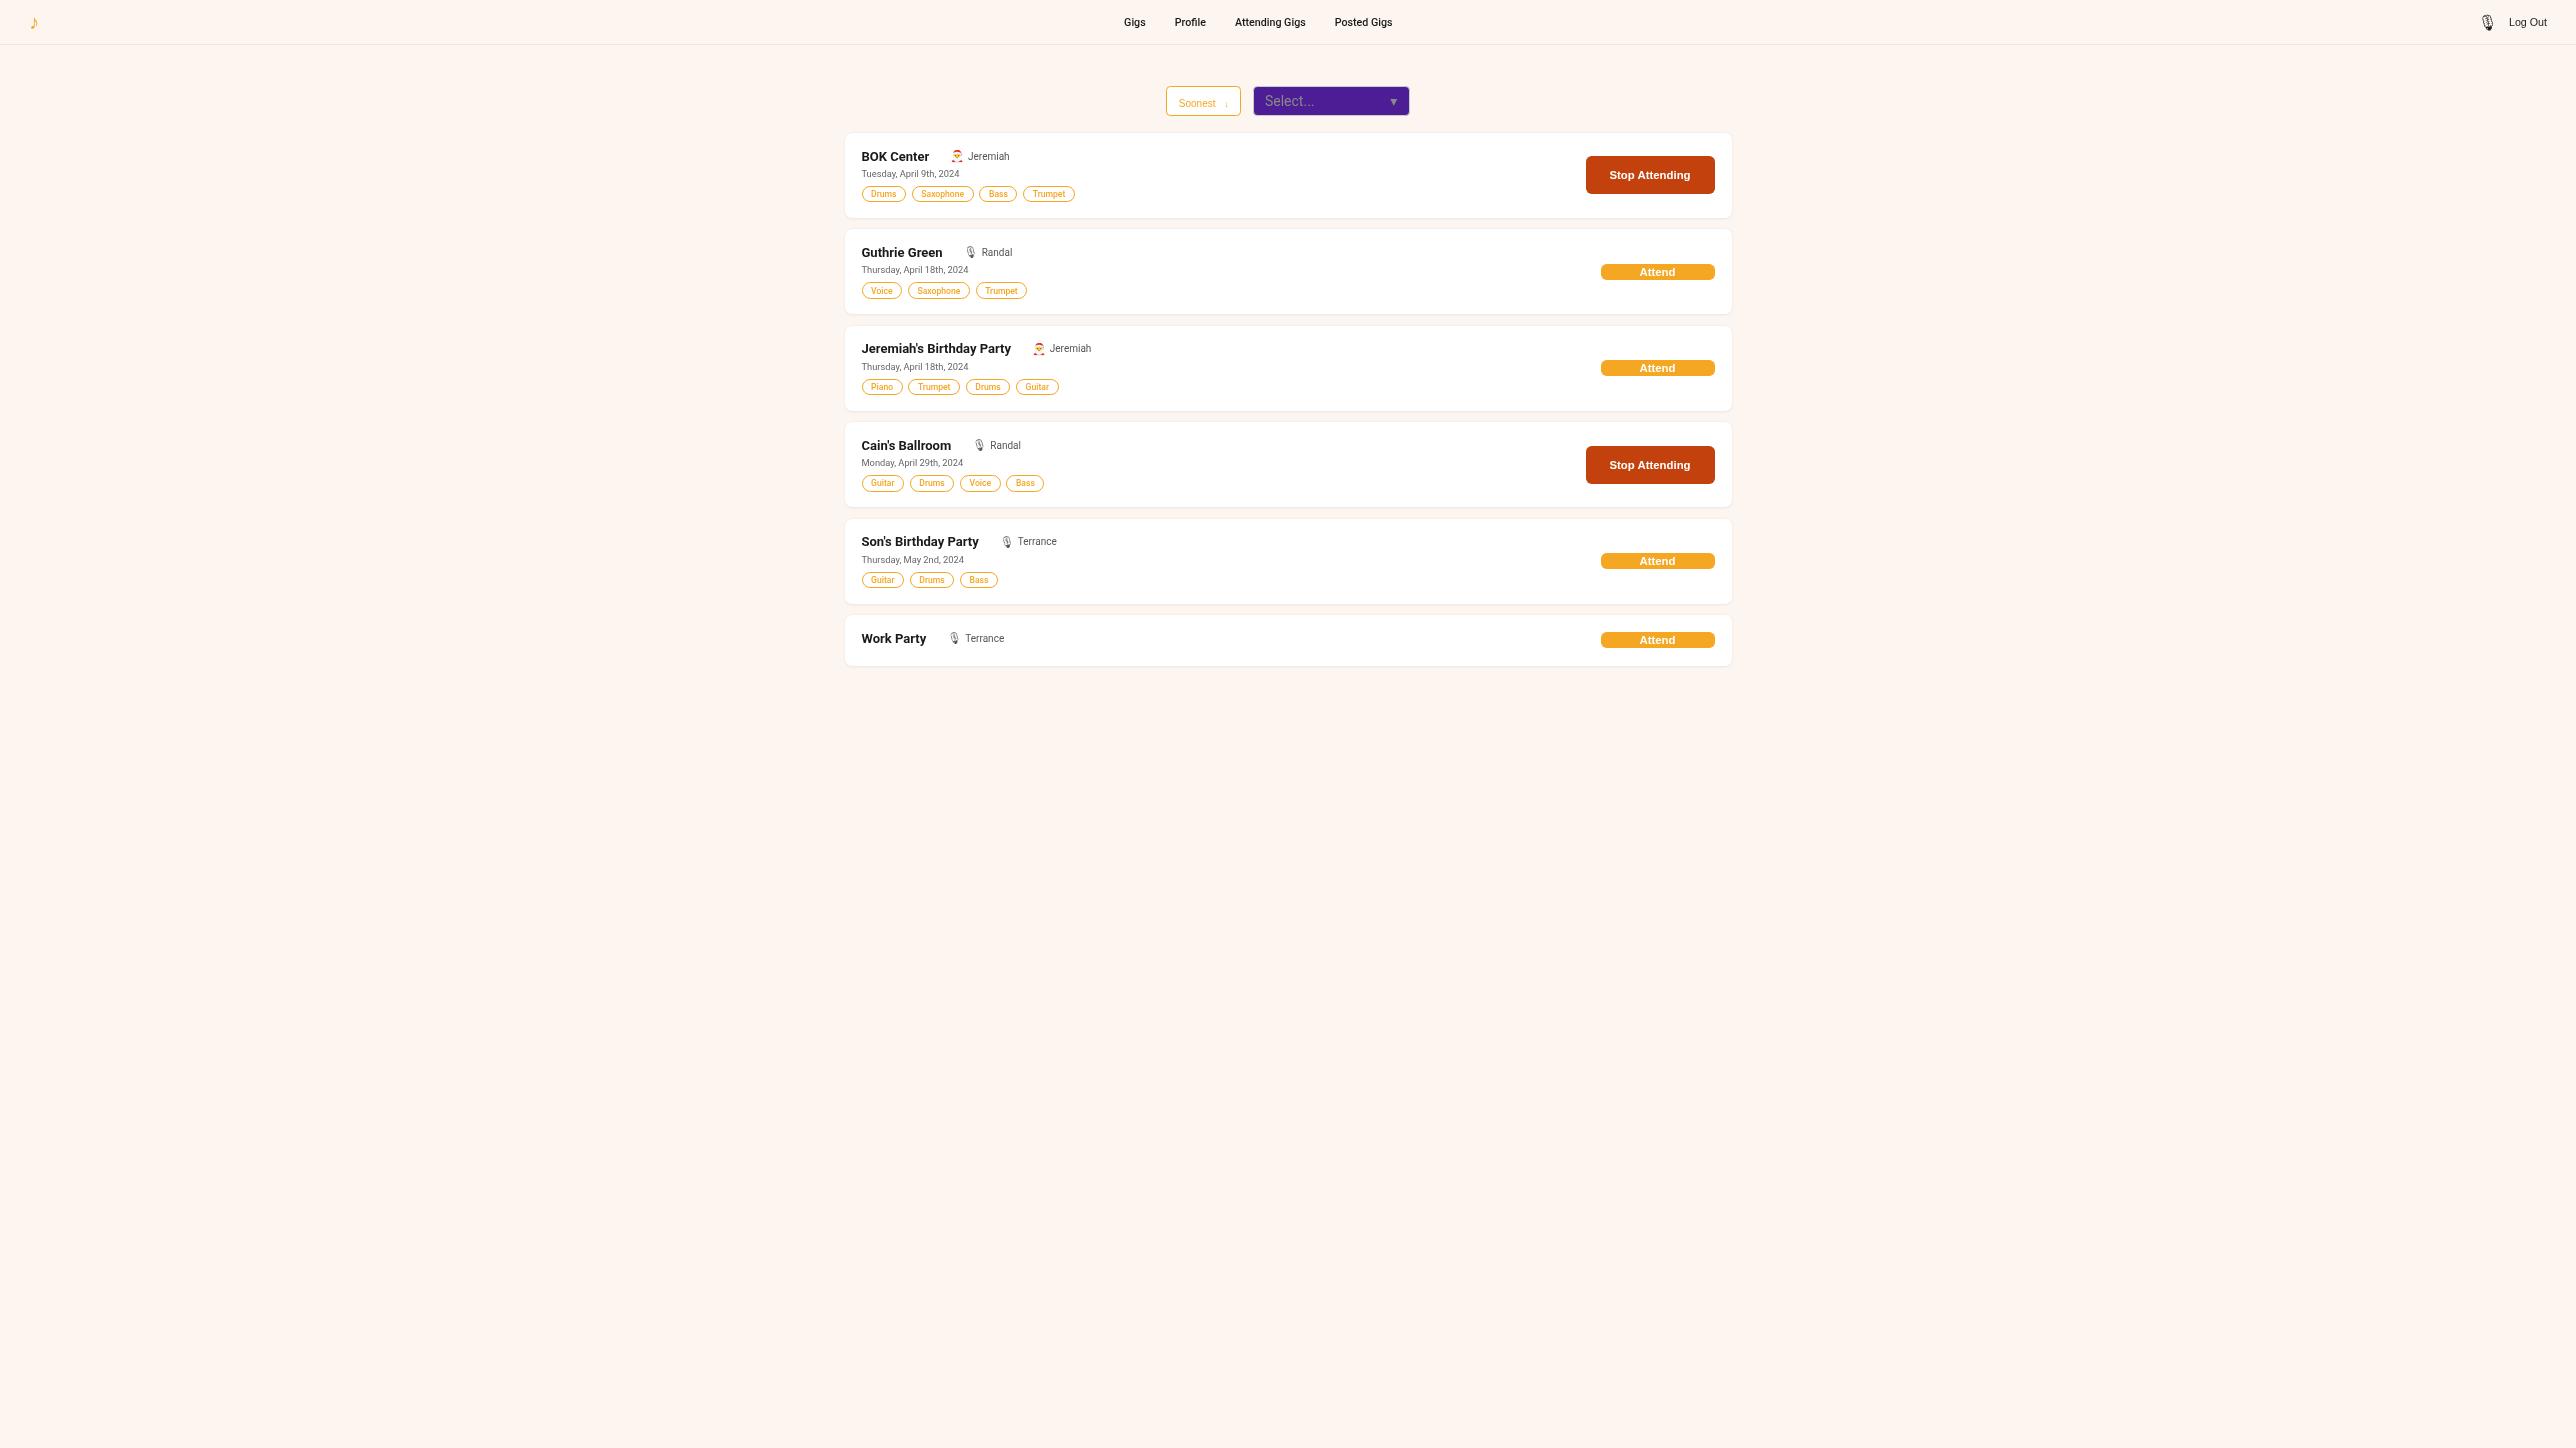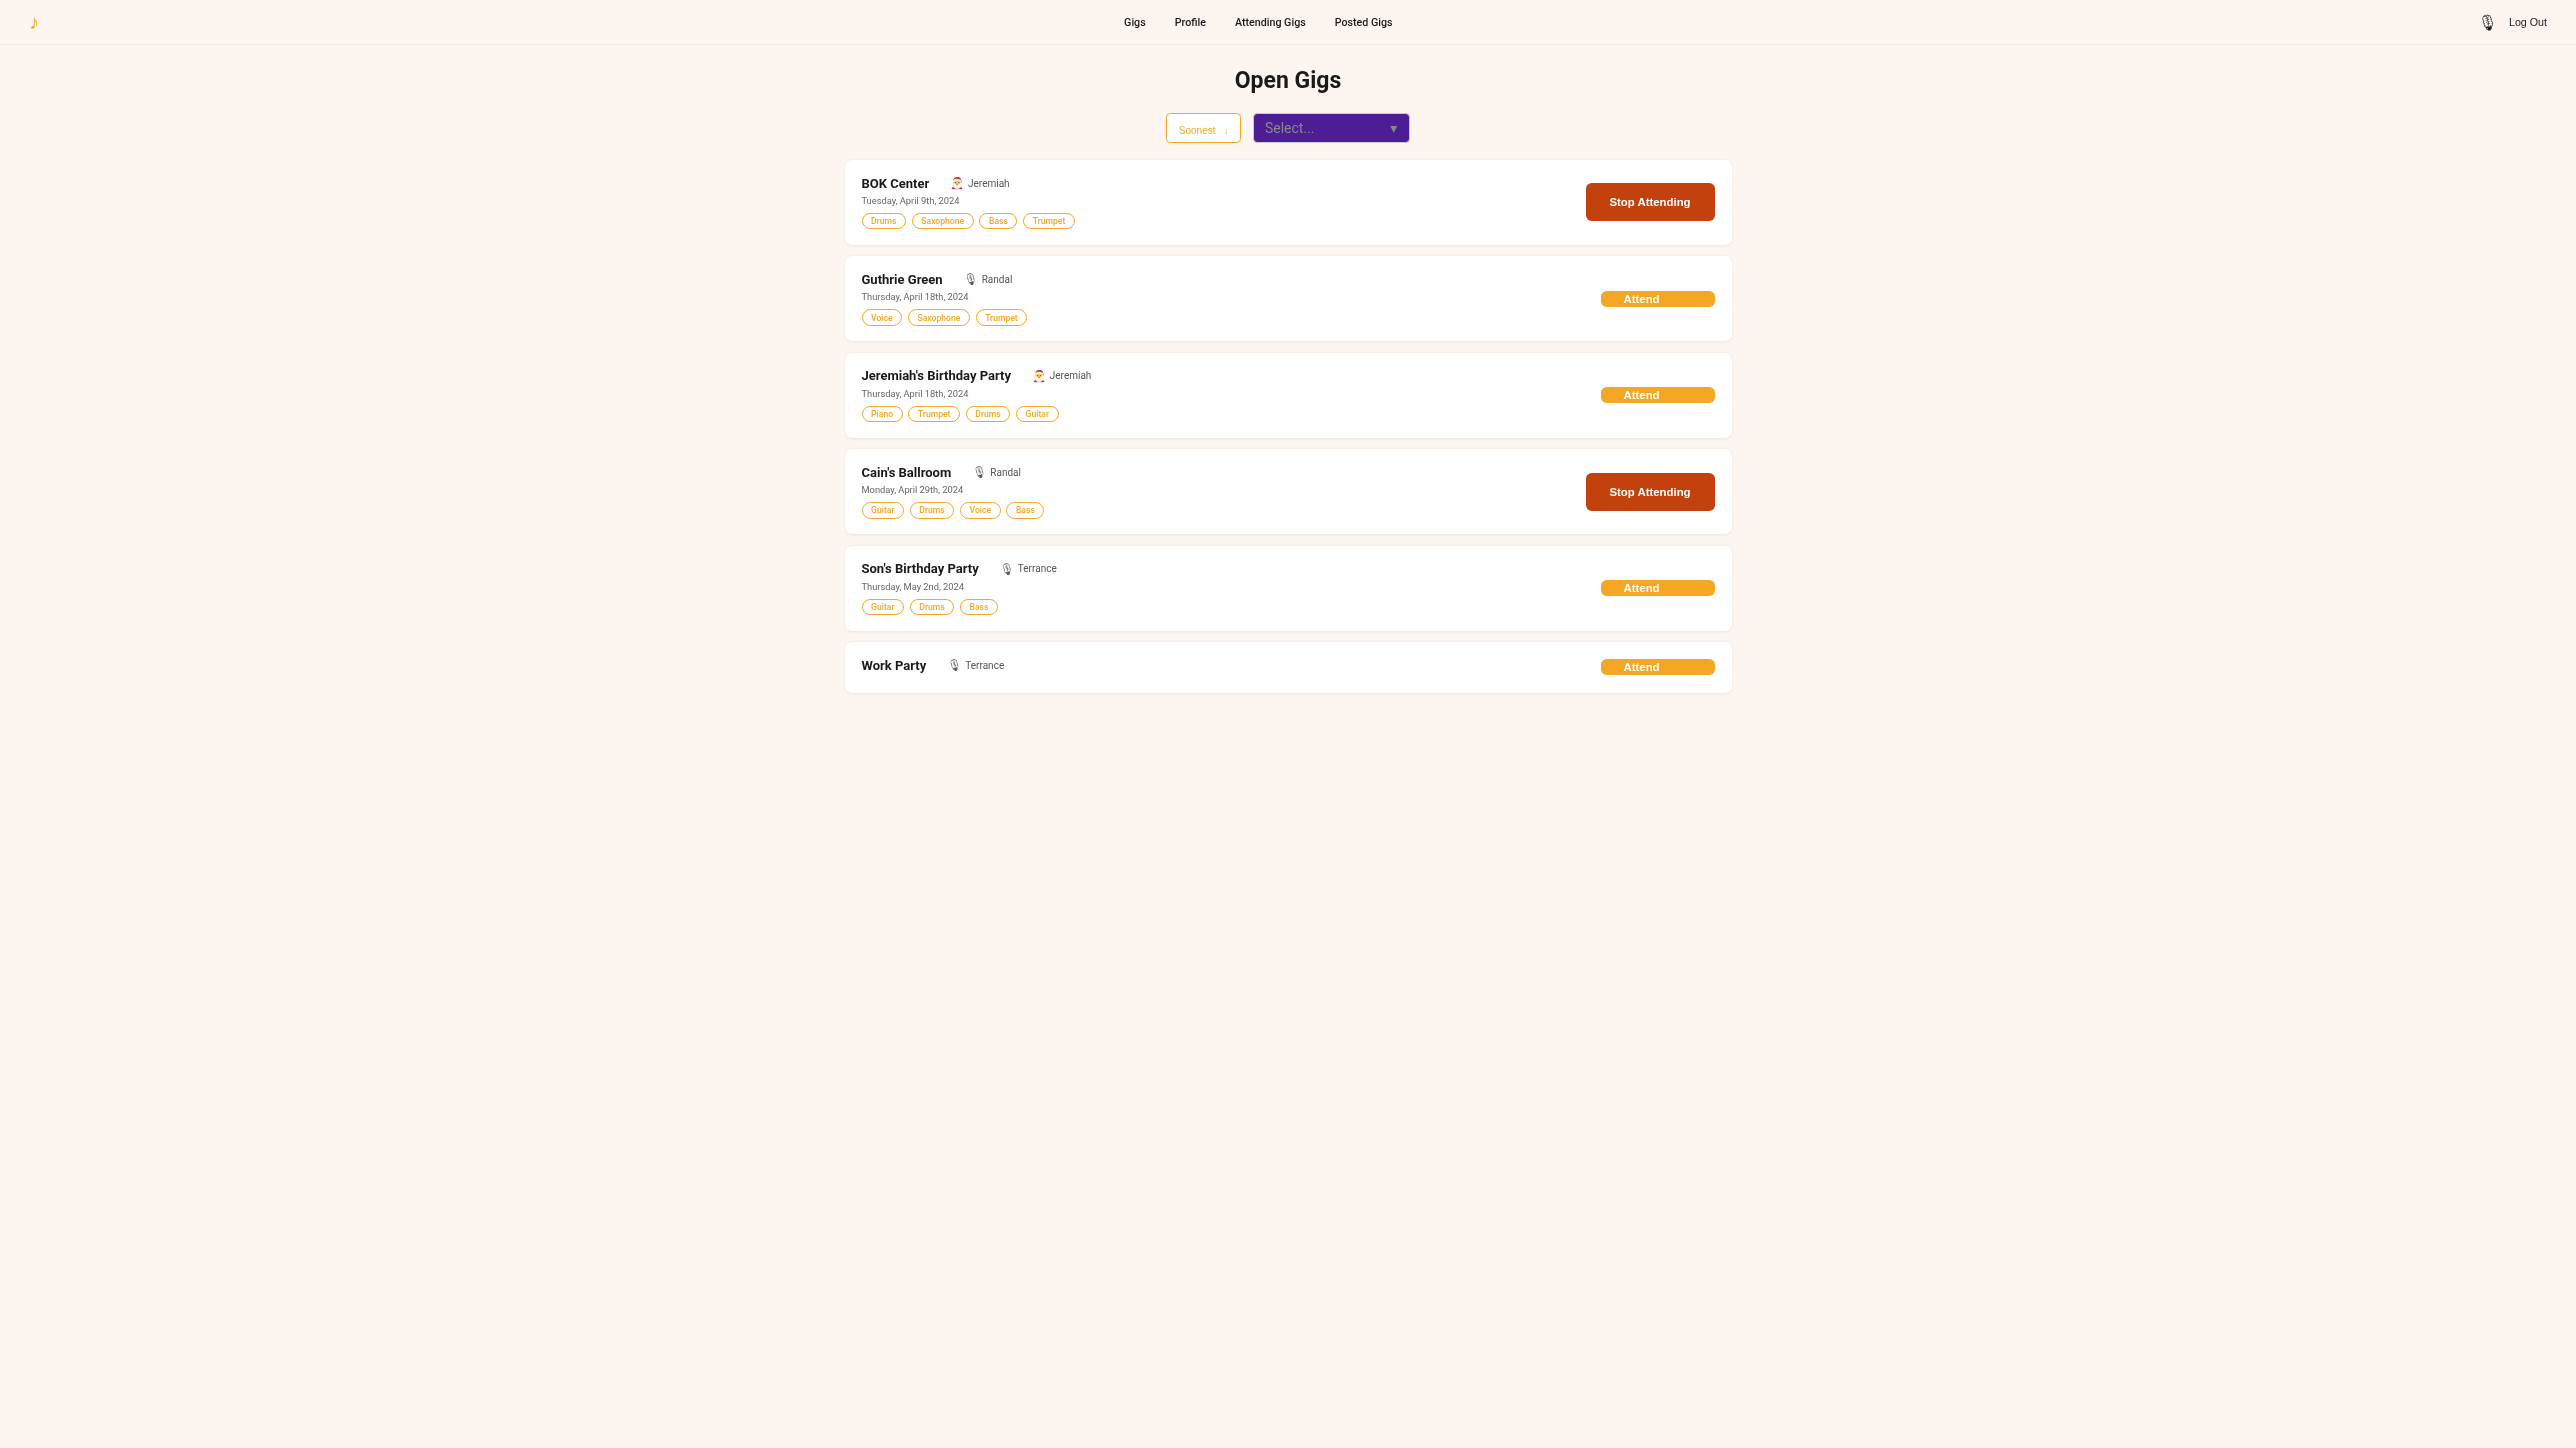--- a/index.html
+++ b/index.html
@@ -197,21 +197,21 @@
     .attend-btn {
       background-color: #f5a623;
       color: white;
       border: none;
       border-radius: 5.7px;
       padding: 2px 23px;
       font-size: 11.4px;
       font-weight: 600;
       cursor: pointer;
       min-width: 114px;
-      text-align: left;
+      text-align: center;
       white-space: nowrap;
     }
 
     .stop-attending-btn {
       background-color: #c2410c;
       color: white;
       border: none;
       border-radius: 5.7px;
       padding: 13px 17px;
       font-size: 11.4px;
@@ -233,21 +233,20 @@
     <li><a href="#">Attending Gigs</a></li>
     <li><a href="#">Posted Gigs</a></li>
   </ul>
   <div class="nav-right">
     <span class="nav-user-icon">🎙</span>
     <button class="logout-btn">Log Out</button>
   </div>
 </nav>
 
 <div class="page-header">
-  <h1 class="page-title">Open Gigs</h1>
 </div>
 
 <div class="filters">
   <button class="sort-btn">
     <span>Soonest</span>
     <span class="arrow-down">↓</span>
   </button>
   <div class="select-filter">
     <span>Select...</span>
     <span>▾</span>

